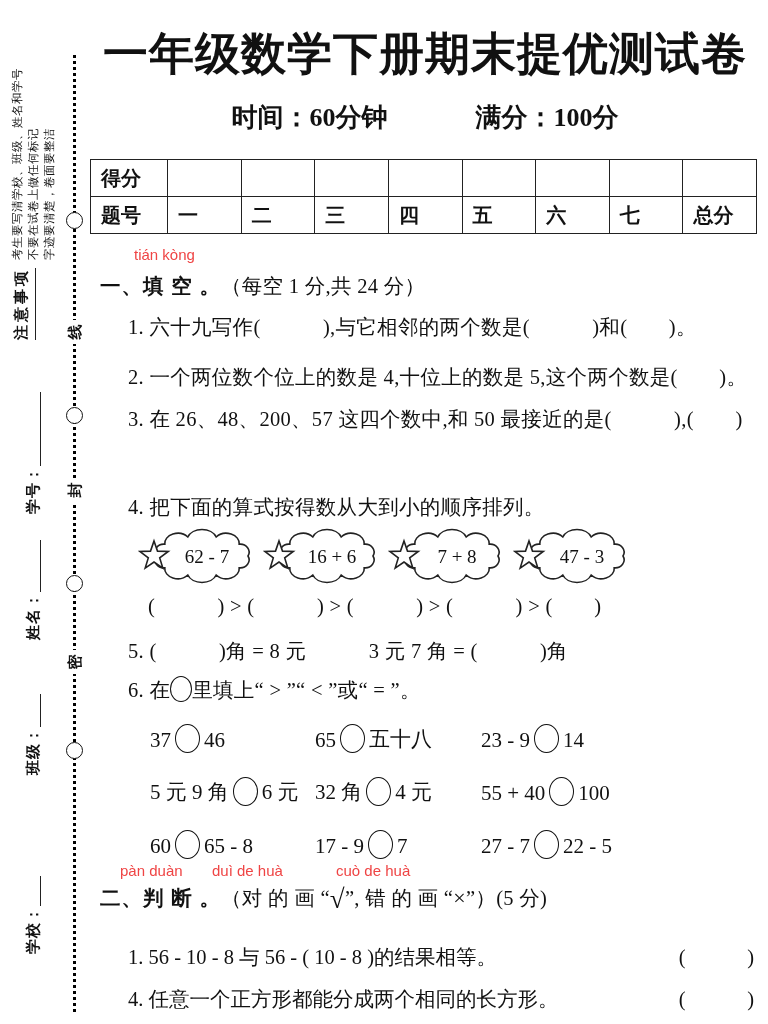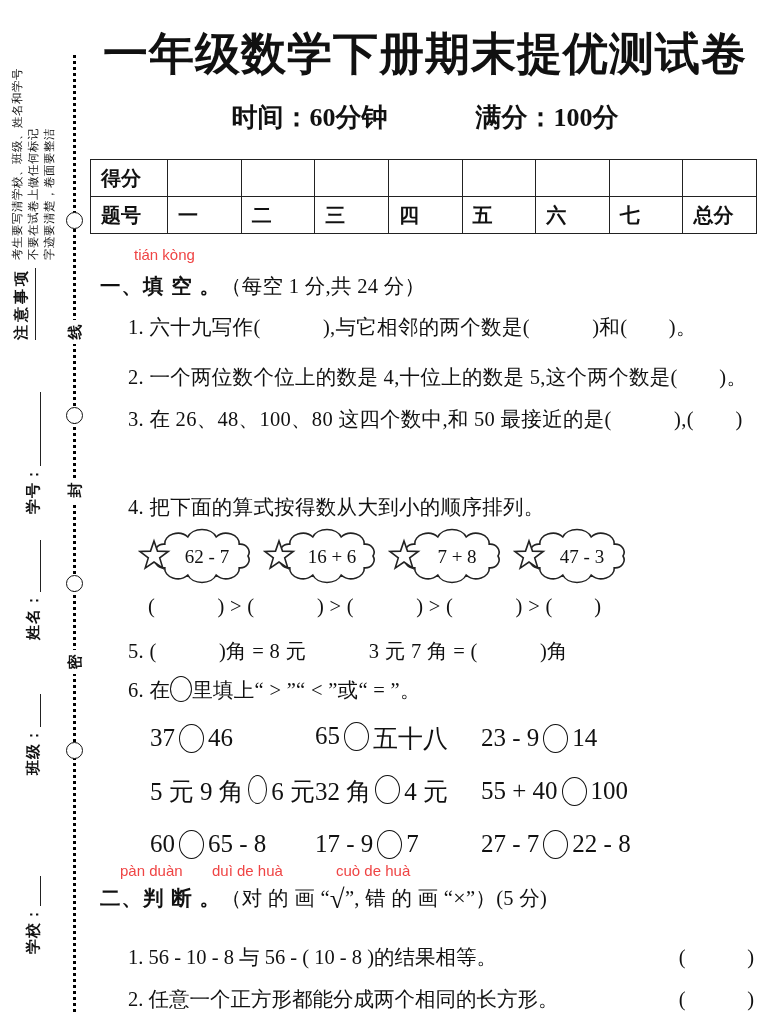--- a/index.html
+++ b/index.html
@@ -47,21 +47,21 @@
             letter-spacing:1px;}
   .sqrt{font-size:27px;line-height:1;vertical-align:-3px;}
   .times{font-size:22px;}
 
   .clouds{left:138px;top:526px;display:flex;gap:1px;}
   .cloud svg text{font-family:"Liberation Serif","DejaVu Serif",serif;font-size:19px;fill:#111;}
   .cloud path{fill:#fff;stroke:#222;stroke-width:1.6;}
 
   .cmp-grid{left:150px;top:712px;width:590px;display:grid;
             grid-template-columns:165px 166px 1fr;grid-auto-rows:53px;align-items:center;}
-  .cmp{display:flex;align-items:flex-start;font-size:25px;white-space:nowrap;}
+  .cmp{display:flex;align-items:flex-end;font-size:21px;white-space:nowrap;}
   .cmp-circle{display:inline-block;width:23px;height:27px;border:1.6px solid #111;
               border-radius:50%;margin:0 4px;}
   .q6-circle{display:inline-block;width:20px;height:24px;border:1.6px solid #111;
              border-radius:50%;vertical-align:-5px;}
 
   .jrow{display:flex;justify-content:space-between;width:626px;font-size:20.5px;white-space:nowrap;margin-top:9px;}
 </style>
 </head>
 <body>
 
@@ -135,21 +135,21 @@
     </tr>
   </tbody>
     </table>
 
   <div class="abs pinyin" style="left:134px;top:246px">tián kòng</div>
   <div class="abs q" style="left:100px;top:272px">
     <span class="sec-bold">一、填 空 。</span><span>（每空 1 分,共 24 分）</span>
   </div>
   <div class="abs q" style="left:128px;top:313px">1. 六十九写作(　　　),与它相邻的两个数是(　　　)和(　　)。</div>
   <div class="abs q" style="left:128px;top:363px">2. 一个两位数个位上的数是 4,十位上的数是 5,这个两个数是(　　)。</div>
-  <div class="abs q" style="left:128px;top:405px">3. 在 26、48、100、80 这四个数中,和 50 最接近的是(　　　),(　　)</div>
+  <div class="abs q" style="left:128px;top:405px">3. 在 26、48、200、57 这四个数中,和 50 最接近的是(　　　),(　　)</div>
   <div class="abs q" style="left:128px;top:493px">4. 把下面的算式按得数从大到小的顺序排列。</div>
 
   <div class="abs clouds">
     <div class="cloud">
       <svg width="124" height="62" viewBox="0 0 124 62">
         <path d="M18,30 A9,8 0 0 1 26.8,18.2 A13,10 0 0 1 49.8,11 A15,11 0 0 1 78.2,11 A13,10 0 0 1 101.2,18.2 A9,8 0 0 1 110,30 A9,8 0 0 1 101.2,41.8 A13,10 0 0 1 78.2,49 A15,11 0 0 1 49.8,49 A13,10 0 0 1 26.8,41.8 A9,8 0 0 1 18,30 Z"></path>
         <path d="M16,15 L19.5,25.1 L30.3,25.4 L21.7,31.9 L24.8,42.1 L16,36 L7.2,42.1 L10.3,31.9 L1.7,25.4 L12.5,25.1 Z"></path>
         <text x="69" y="37" text-anchor="middle">62 - 7</text>
       </svg>
     </div>
@@ -219,32 +219,32 @@
         <span>65 - 8</span>
       </div>
     <div class="cmp">
         <span>17 - 9</span>
         <span class="cmp-circle"></span>
         <span>7</span>
       </div>
     <div class="cmp">
         <span>27 - 7</span>
         <span class="cmp-circle"></span>
-        <span>22 - 8</span>
+        <span>22 - 5</span>
       </div>
   </div>
 
   <div class="abs pinyin" style="left:120px;top:862px">pàn duàn</div>
   <div class="abs pinyin" style="left:212px;top:862px">duì de huà</div>
   <div class="abs pinyin" style="left:336px;top:862px">cuò de huà</div>
   <div class="abs q" style="left:100px;top:884px">
     <span class="sec-bold">二、判 断 。</span><span>（对 的 画 “</span><span class="sqrt">√</span><span>”, 错 的 画 “</span><span class="times">×</span><span>”）(5 分)</span>
   </div>
   <div class="abs jrow" style="left:128px;top:934px">
     <span>1. 56 - 10 - 8 与 56 - ( 10 - 8 )的结果相等。</span>
     <span>(　　　)</span>
   </div>
   <div class="abs jrow" style="left:128px;top:976px">
-    <span>2. 任意一个正方形都能分成两个相同的长方形。</span>
+    <span>4. 任意一个正方形都能分成两个相同的长方形。</span>
     <span>(　　　)</span>
   </div>
 
 </div>
 
 </body></html>

